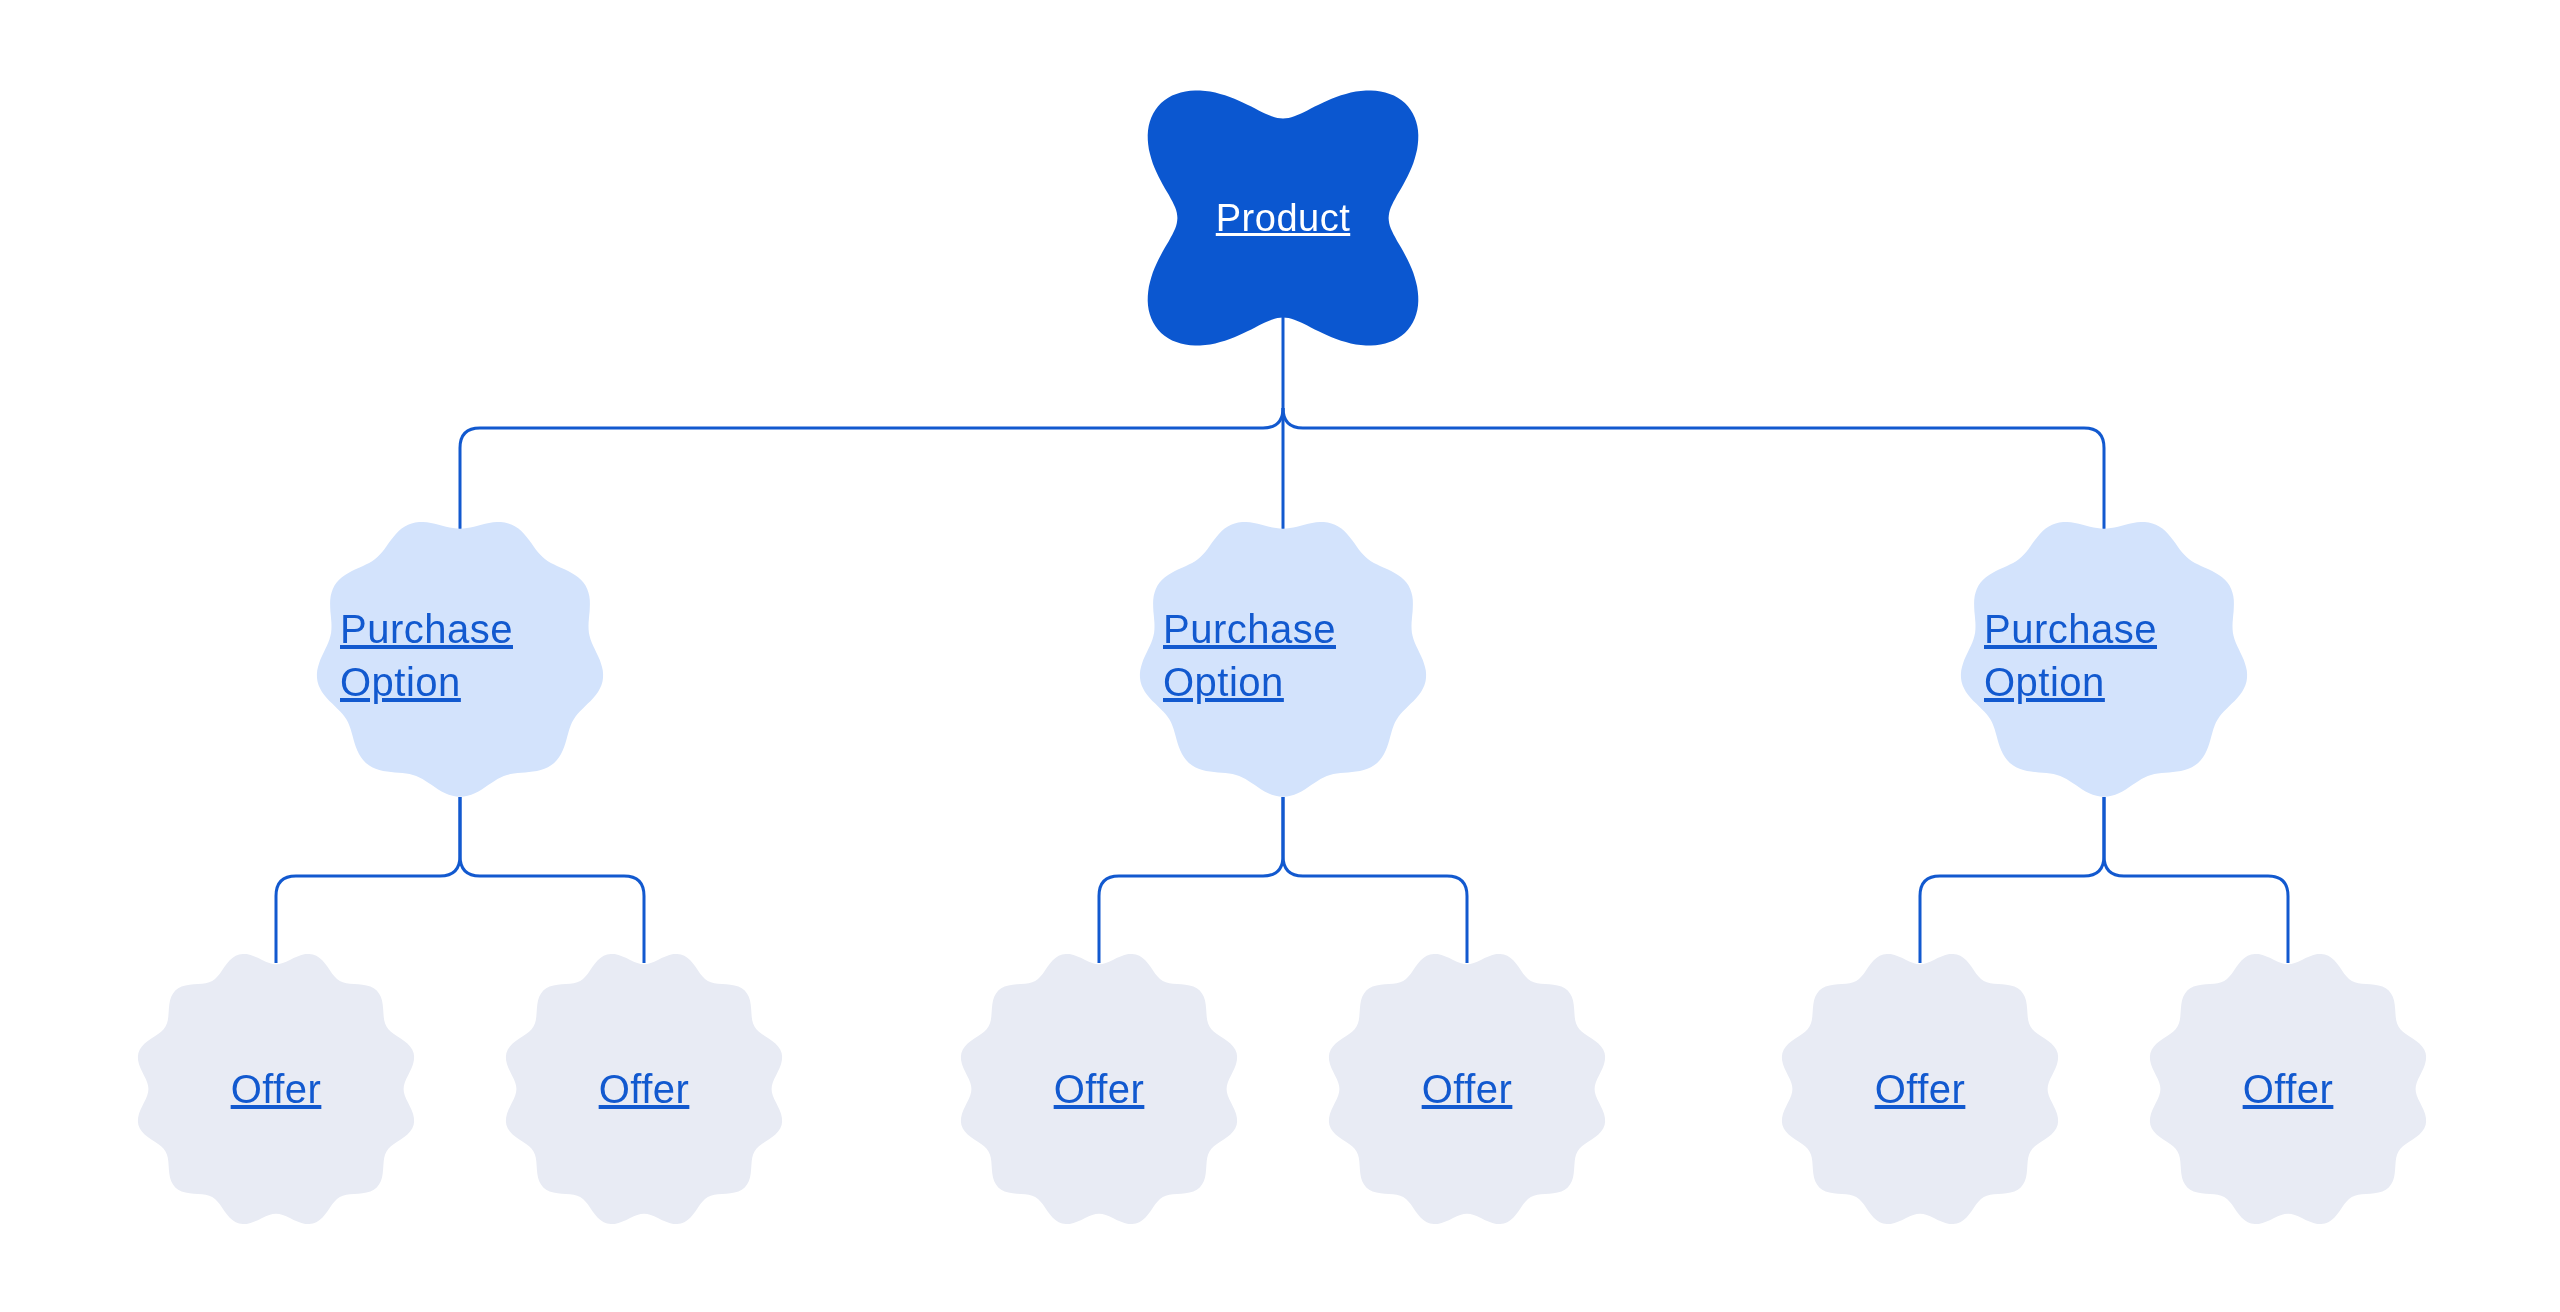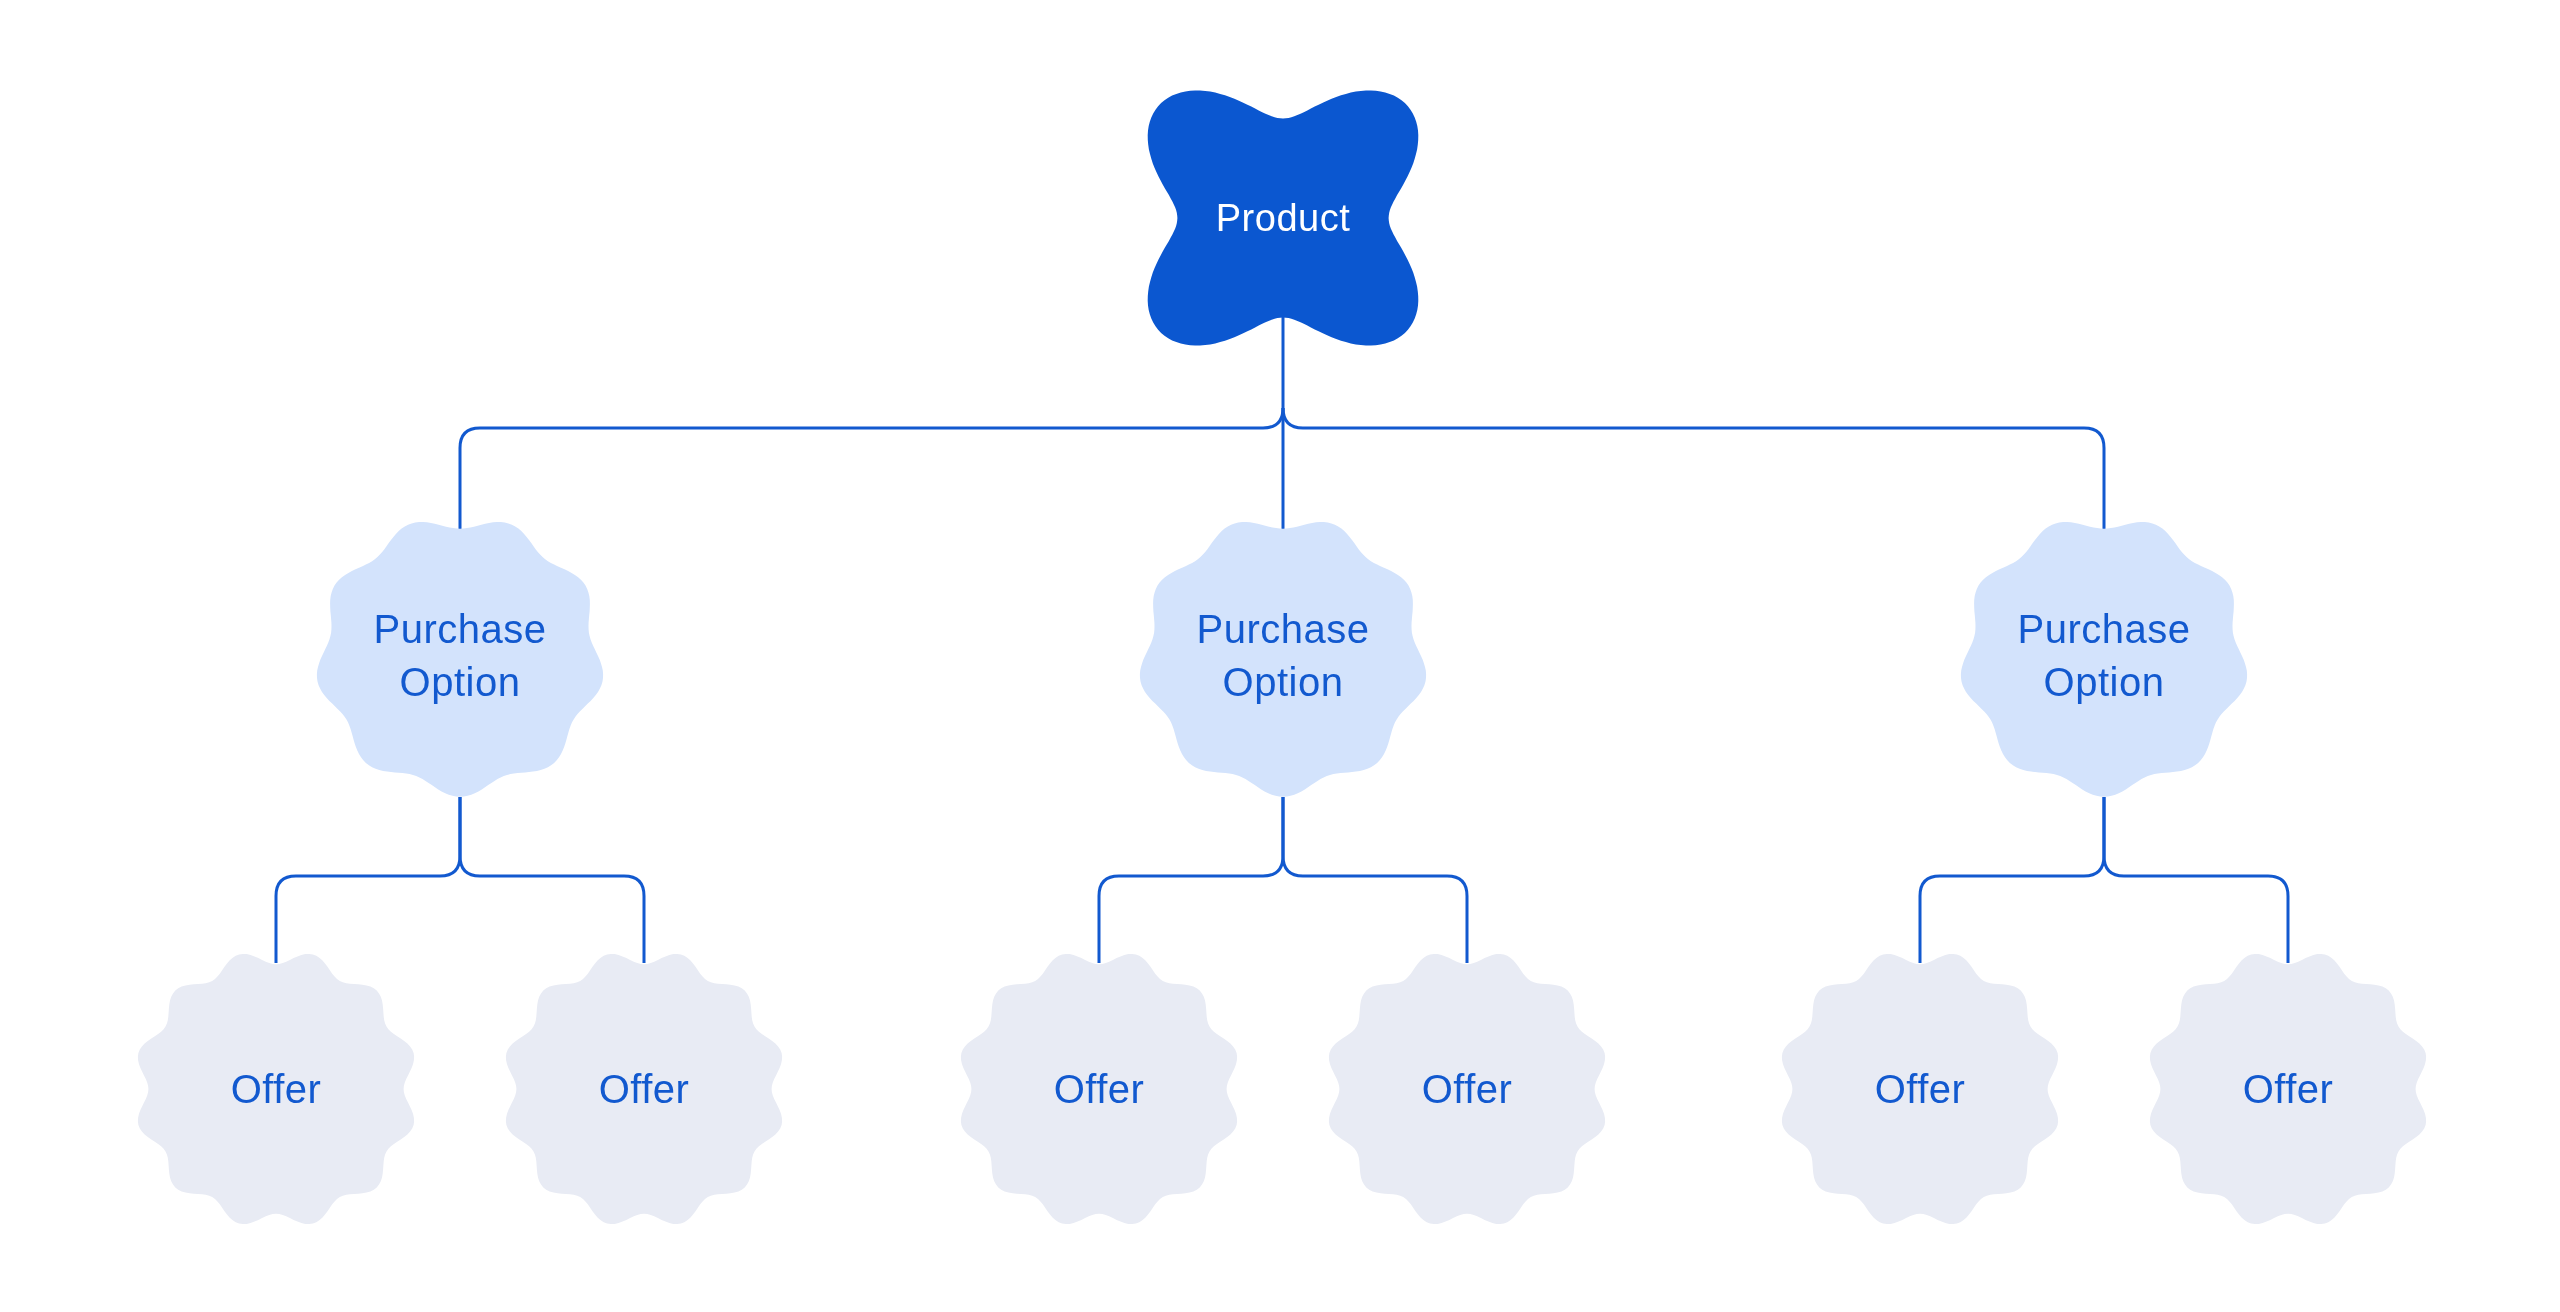--- a/index.html
+++ b/index.html
@@ -26,27 +26,28 @@
     stroke-width: 3;
   }
   .shape-product  { fill: var(--product-fill, #0B57D0); }
   .shape-purchase { fill: var(--purchase-fill, #D3E3FC); }
   .shape-offer    { fill: var(--offer-fill, #E8EBF4); }
   .label {
     position: absolute;
     display: flex;
     align-items: center;
     justify-content: center;
-    text-align: center;
+    text-align: left;
     font-size: 40px;
     font-weight: 500;
     line-height: 1.32;
     letter-spacing: 0.5px;
     color: var(--label-blue, #1259CF);
     pointer-events: none;
+    text-decoration: underline;
   }
   .label--product {
     color: var(--product-text, #ffffff);
     font-size: 38px;
     font-weight: 500;
   }
 </style>
 </head>
 <body>
 

